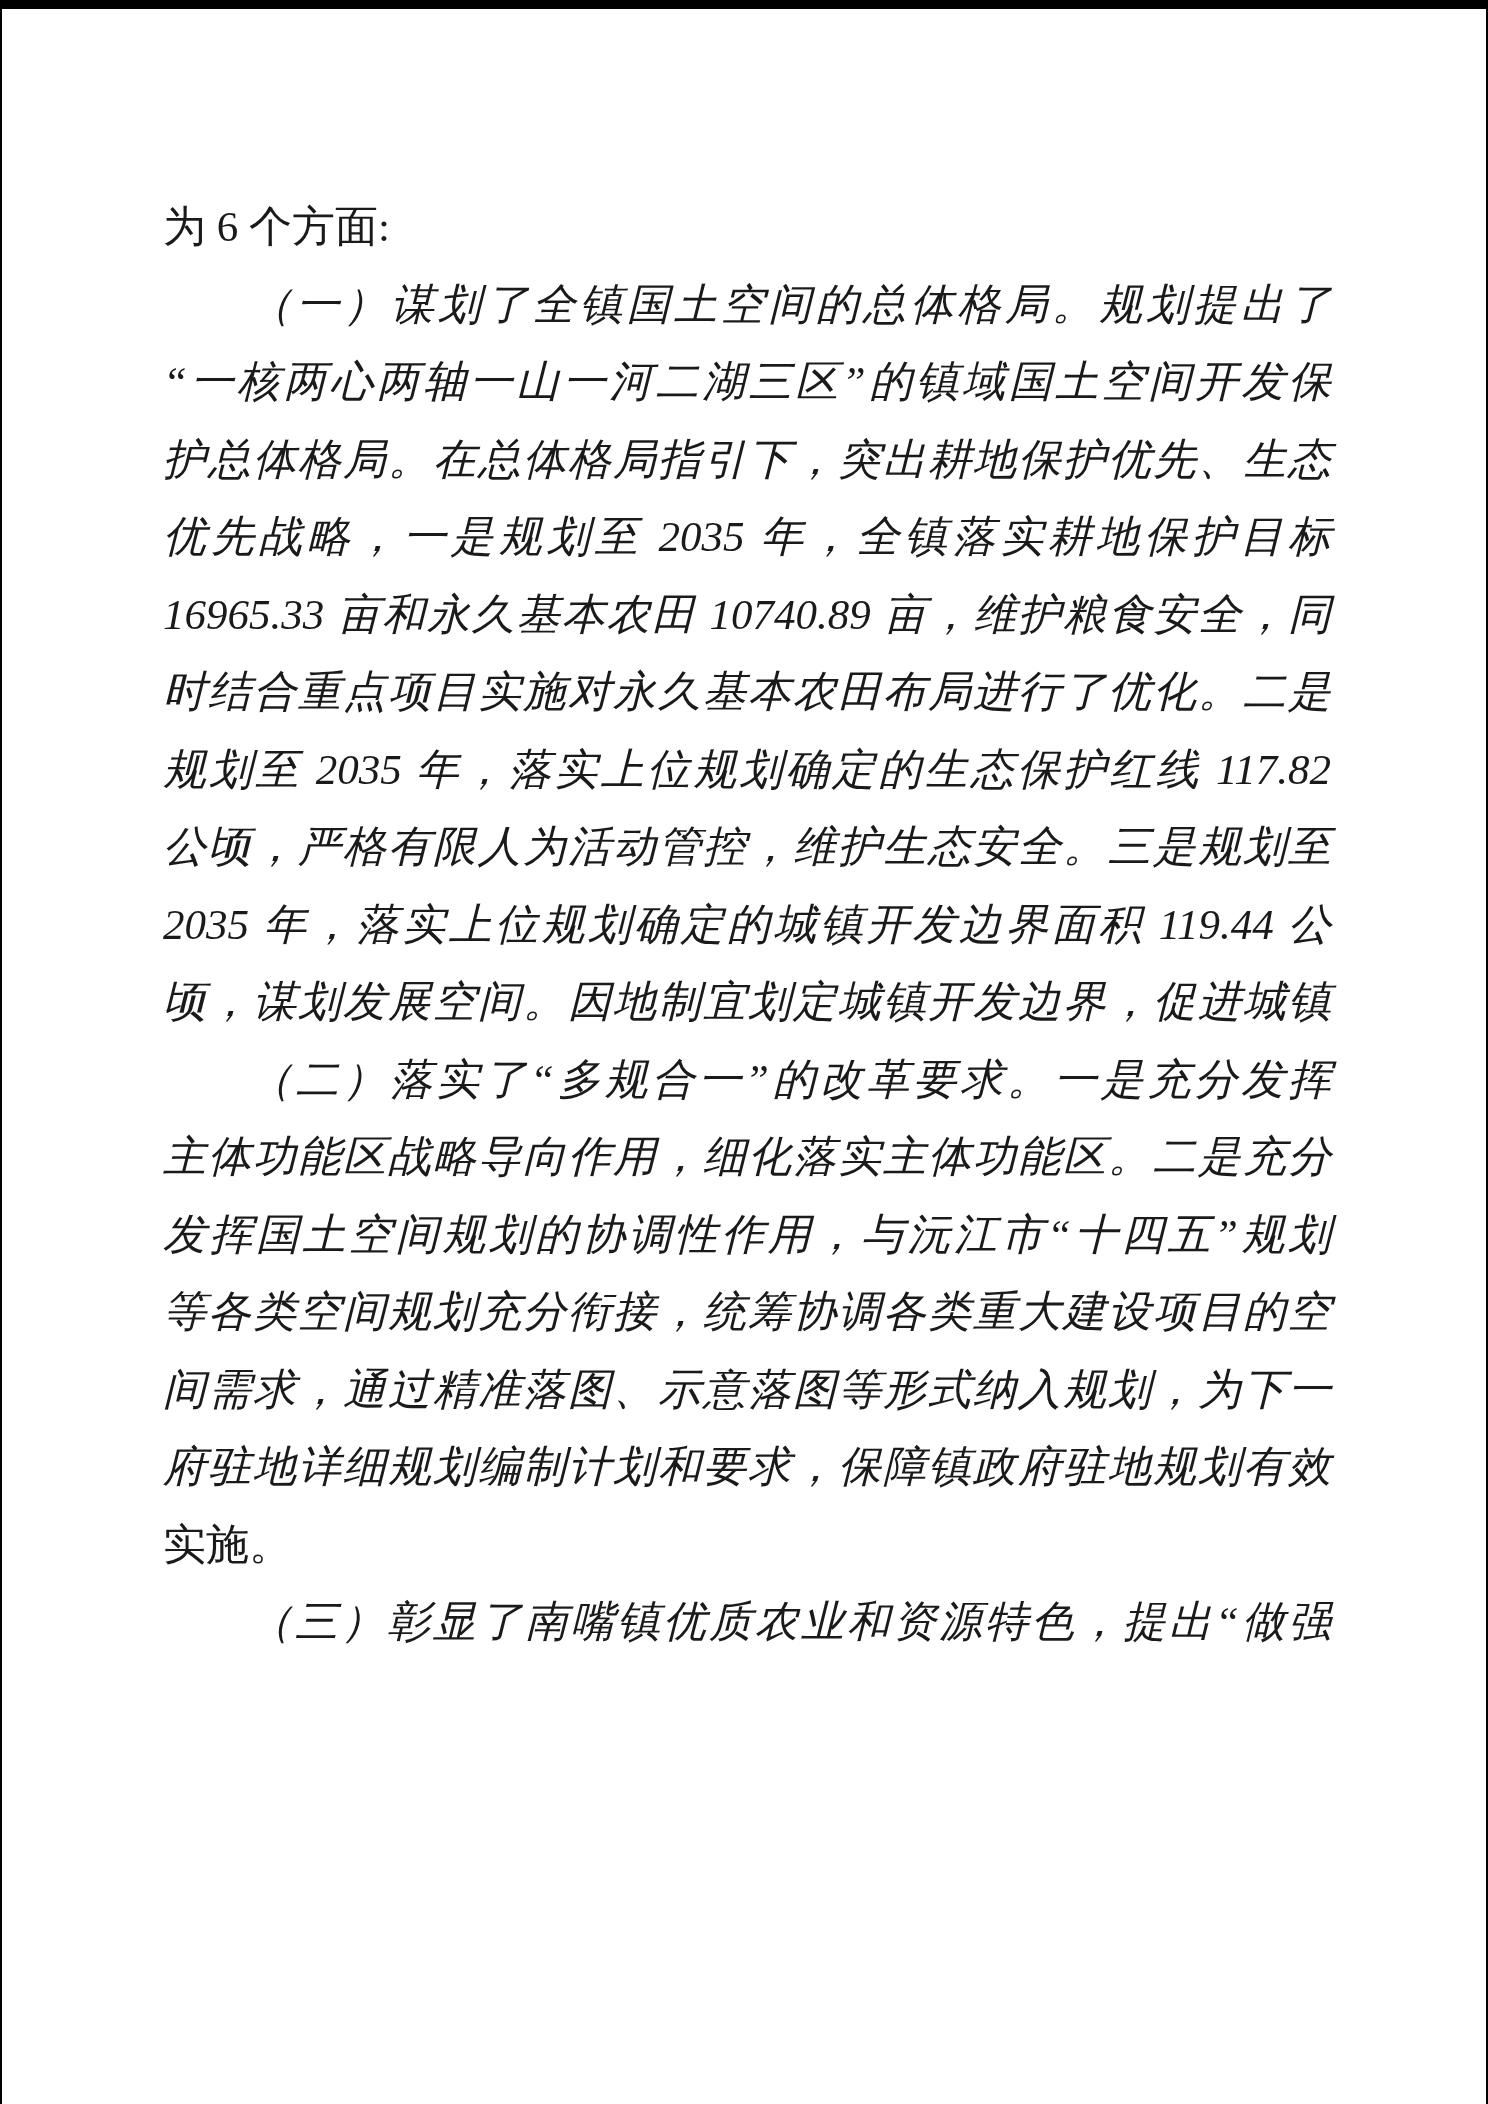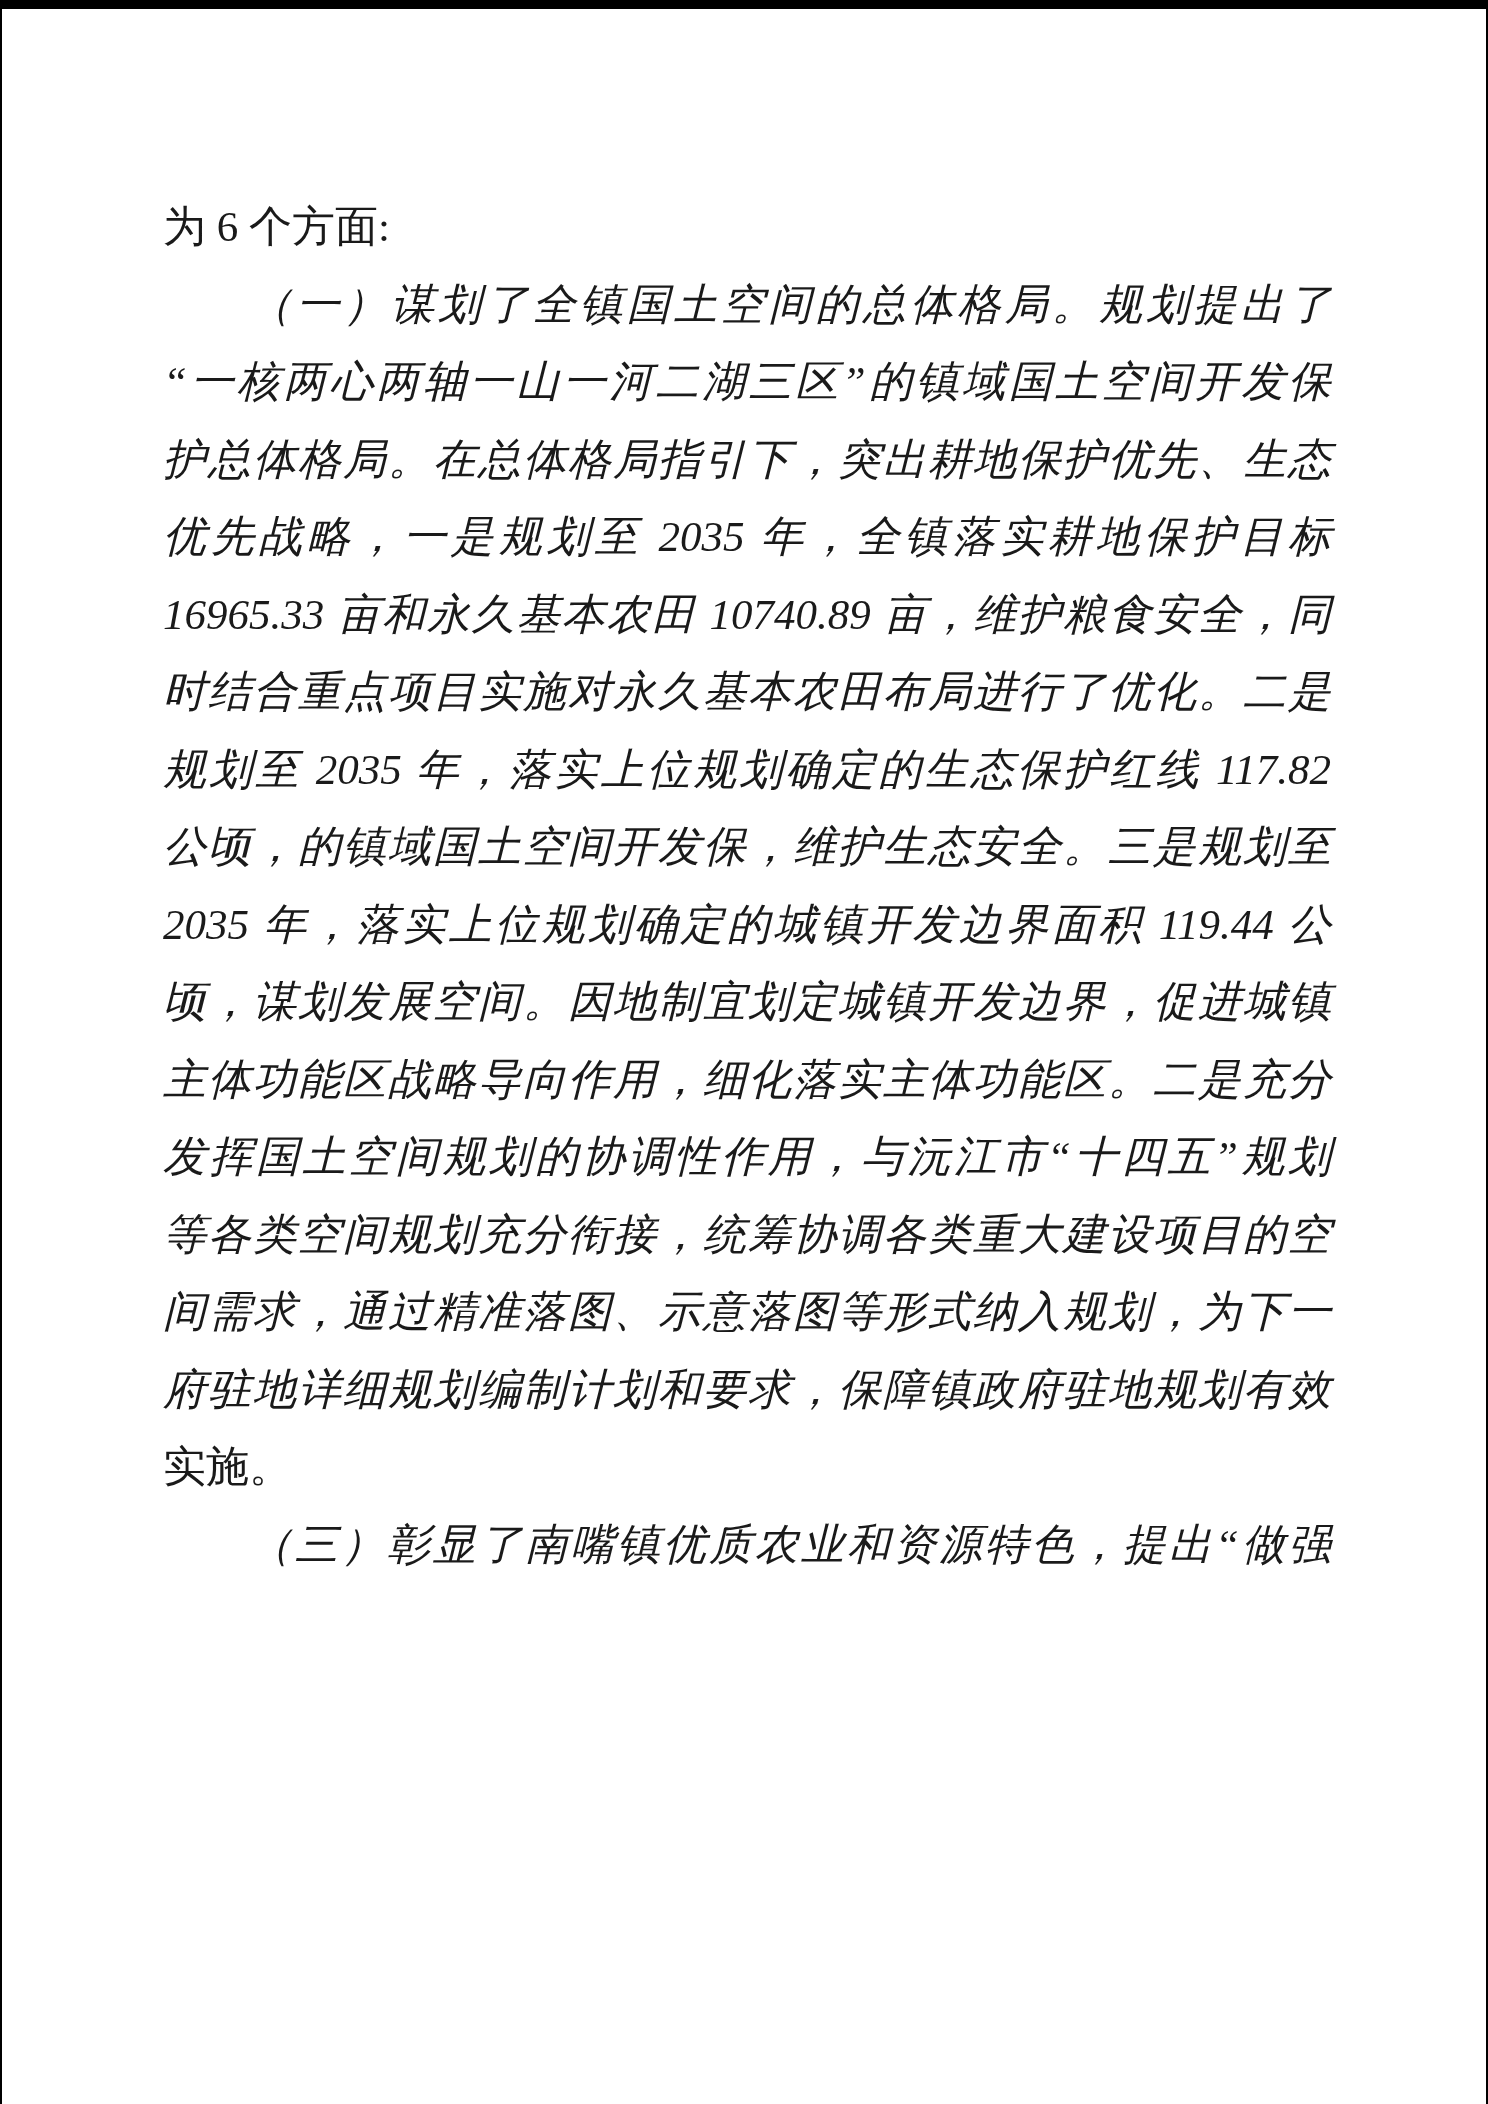--- a/index.html
+++ b/index.html
@@ -71,23 +71,24 @@
   <div class="edge-right"></div>
   <div class="text-area" id="text-area">
       <div class="text-line">为 6 个方面:</div>
       <div class="text-line indent justify">（一）谋划了全镇国土空间的总体格局。规划提出了</div>
       <div class="text-line justify">“一核两心两轴一山一河二湖三区”的镇域国土空间开发保</div>
       <div class="text-line justify">护总体格局。在总体格局指引下，突出耕地保护优先、生态</div>
       <div class="text-line justify">优先战略，一是规划至 2035 年，全镇落实耕地保护目标</div>
       <div class="text-line justify">16965.33 亩和永久基本农田 10740.89 亩，维护粮食安全，同</div>
       <div class="text-line justify">时结合重点项目实施对永久基本农田布局进行了优化。二是</div>
       <div class="text-line justify">规划至 2035 年，落实上位规划确定的生态保护红线 117.82</div>
-      <div class="text-line justify">公顷，的镇域国土空间开发保，维护生态安全。三是规划至</div>
+      <div class="text-line justify">公顷，严格有限人为活动管控，维护生态安全。三是规划至</div>
       <div class="text-line justify">2035 年，落实上位规划确定的城镇开发边界面积 119.44 公</div>
       <div class="text-line justify">顷，谋划发展空间。因地制宜划定城镇开发边界，促进城镇</div>
+      <div class="text-line indent justify">（二）落实了“多规合一”的改革要求。一是充分发挥</div>
       <div class="text-line justify">主体功能区战略导向作用，细化落实主体功能区。二是充分</div>
       <div class="text-line justify">发挥国土空间规划的协调性作用，与沅江市“十四五”规划</div>
       <div class="text-line justify">等各类空间规划充分衔接，统筹协调各类重大建设项目的空</div>
       <div class="text-line justify">间需求，通过精准落图、示意落图等形式纳入规划，为下一</div>
       <div class="text-line justify">府驻地详细规划编制计划和要求，保障镇政府驻地规划有效</div>
       <div class="text-line">实施。</div>
       <div class="text-line indent justify">（三）彰显了南嘴镇优质农业和资源特色，提出“做强</div>
     </div>
 </div>
 

